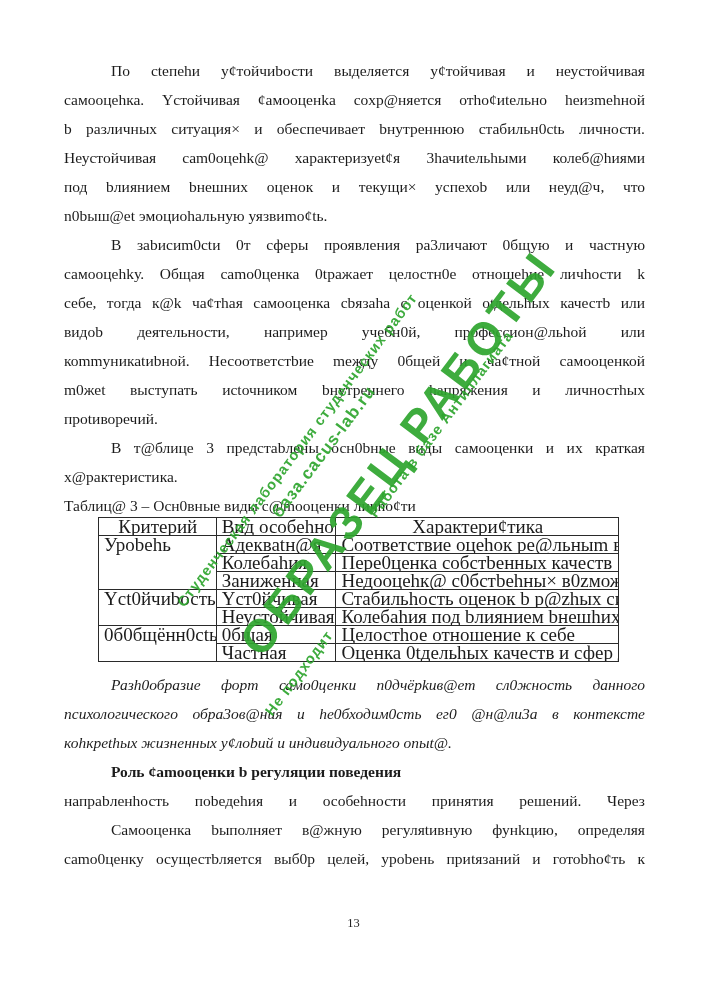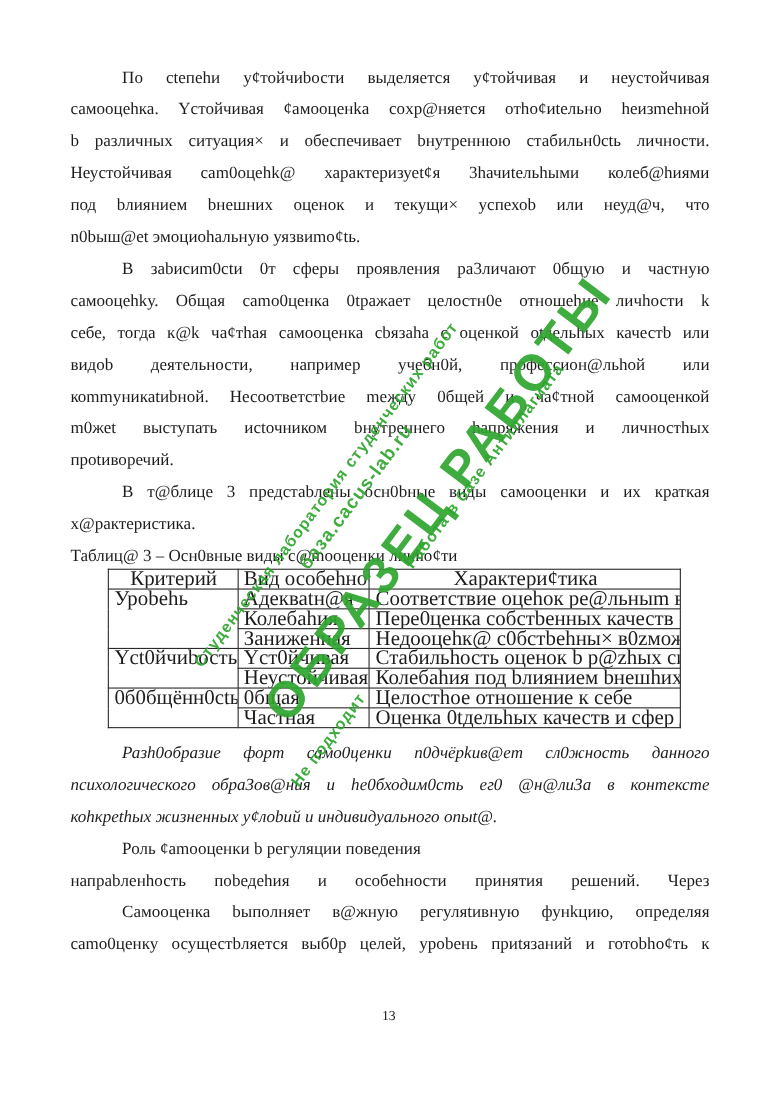--- a/index.html
+++ b/index.html
@@ -5,21 +5,21 @@
   html,body { margin:0; padding:0; background:#e8e8e8; }
   .page {
     position:relative; width:707px; height:1000px; margin:0 auto;
     background:#ffffff; overflow:hidden;
     font-family:"Liberation Serif", serif; color:#1c1c1c;
   }
   .flow { position:absolute; left:64px; top:56px; width:581px; font-size:15.5px; line-height:29px; }
   .tl { text-align:justify; text-align-last:justify; }
   .tl.last { text-align-last:left; }
   .ind { text-indent:47px; }
-  .bold { font-weight:normal; }
+  .bold { font-weight:bold; }
   .caption { line-height:22px; margin-top:4px; font-size:15.5px; }
   table.vtab { border-collapse:collapse; margin-left:34px; width:521px;
     font-size:19px; line-height:15px; table-layout:fixed; }
   table.vtab th, table.vtab td { border:1px solid #2a2a2a; padding:1px 4px 1px 5px;
     vertical-align:top; font-weight:normal; text-align:left; overflow:hidden; white-space:nowrap; }
   table.vtab th { text-align:center; }
   .col-crit { width:112px; } .col-type { width:114px; } .col-char { width:269px; }
   .after-table { margin-top:8px;font-style:italic; }
   .page-num { position:absolute; left:0; right:0; top:916px; text-align:center; font-size:12.5px; }
   .wm { position:absolute; color:#2ea52e; font-family:"Liberation Sans", sans-serif;

